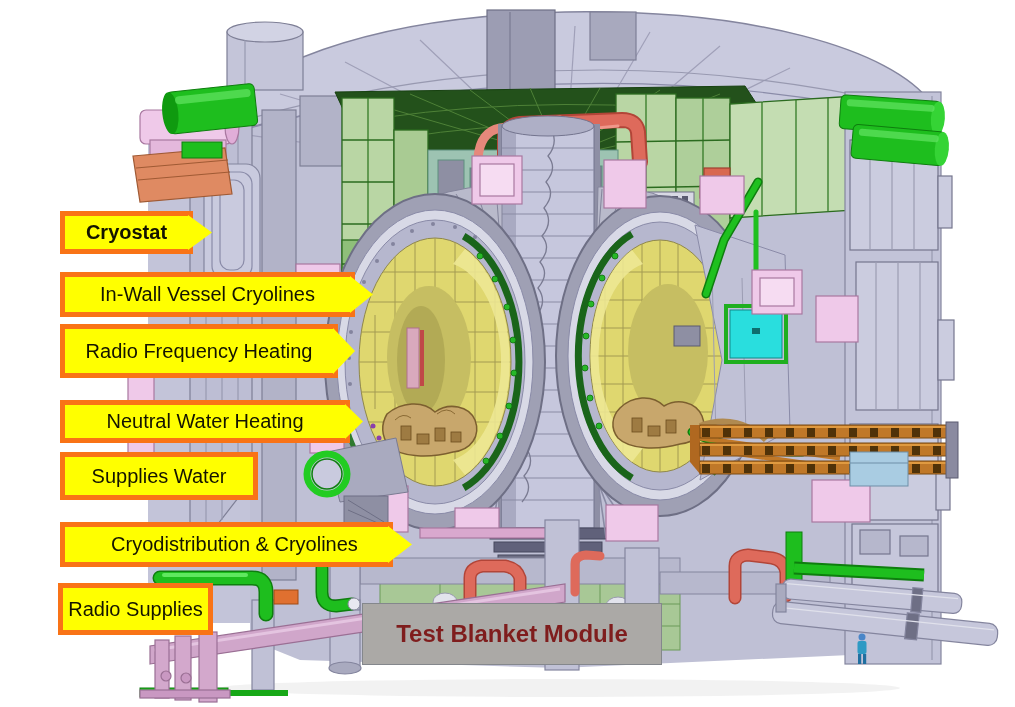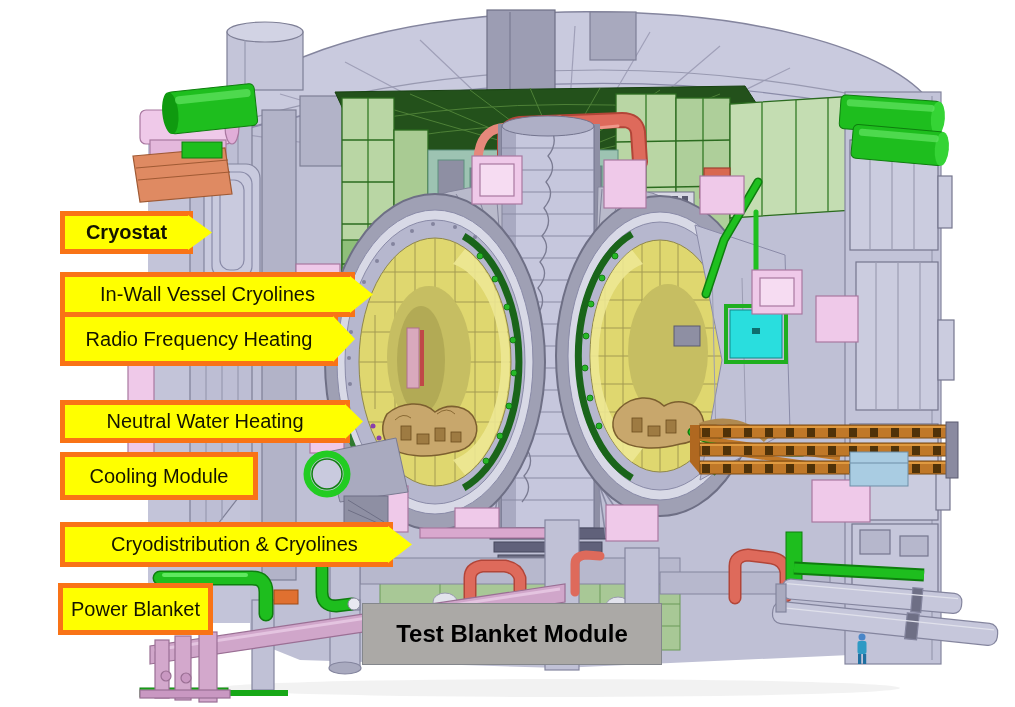--- a/index.html
+++ b/index.html
@@ -8,21 +8,21 @@
   .diagram-svg{position:absolute;left:0;top:0;}
   .callout{position:absolute;background:#FFFF00;border:5px solid #f97316;
            display:flex;align-items:center;justify-content:center;
            color:#141400;font-size:20px;box-sizing:border-box;white-space:nowrap;}
   .callout.arrow::after{content:'';position:absolute;left:100%;top:-1px;
            height:calc(100% + 2px);width:var(--tip,22px);background:#FFFF00;
            clip-path:polygon(0 0,100% 50%,0 100%);}
   .callout.bold{font-weight:bold;}
   .tbm{position:absolute;background:#ABA9A6;border:1px solid #84878C;
        display:flex;align-items:center;justify-content:center;
-       color:#000000;font-weight:bold;font-size:24px;box-sizing:border-box;}
+       color:#7f1d1d;font-weight:bold;font-size:24px;box-sizing:border-box;}
 </style>
 </head>
 <body>
 
 <div class="stage">
 
 <svg class="diagram-svg" width="1015" height="707" viewBox="0 0 1015 707">
 
   <ellipse cx="560" cy="688" rx="340" ry="9" fill="#000" opacity="0.05"></ellipse>
 
@@ -492,37 +492,37 @@
 </svg>
 
 <div class="callout arrow bold" style="left:60px;top:211px;width:133px;height:43px;--tip:24px;">
   <span>Cryostat</span>
 </div>
 
 <div class="callout arrow" style="left:60px;top:272px;width:295px;height:45px;--tip:23px;">
   <span>In-Wall Vessel Cryolines</span>
 </div>
 
-<div class="callout arrow" style="left:60px;top:312px;width:278px;height:54px;--tip:22px;">
+<div class="callout arrow" style="left:60px;top:324px;width:278px;height:54px;--tip:22px;">
   <span>Radio Frequency Heating</span>
 </div>
 
 <div class="callout arrow" style="left:60px;top:400px;width:290px;height:43px;--tip:18px;">
   <span>Neutral Water Heating</span>
 </div>
 
 <div class="callout" style="left:60px;top:452px;width:198px;height:48px;">
-  <span>Cooling Module</span>
+  <span>Supplies Water</span>
 </div>
 
 <div class="callout arrow" style="left:60px;top:522px;width:333px;height:45px;padding-left:16px;--tip:24px;">
   <span>Cryodistribution &amp; Cryolines</span>
 </div>
 
 <div class="callout" style="left:58px;top:583px;width:155px;height:52px;">
-  <span>Power Blanket</span>
+  <span>Radio Supplies</span>
 </div>
 
 <div class="tbm" style="left:362px;top:603px;width:300px;height:62px;">
   <span>Test Blanket Module</span>
 </div>
 
 </div>
 
 </body></html>

